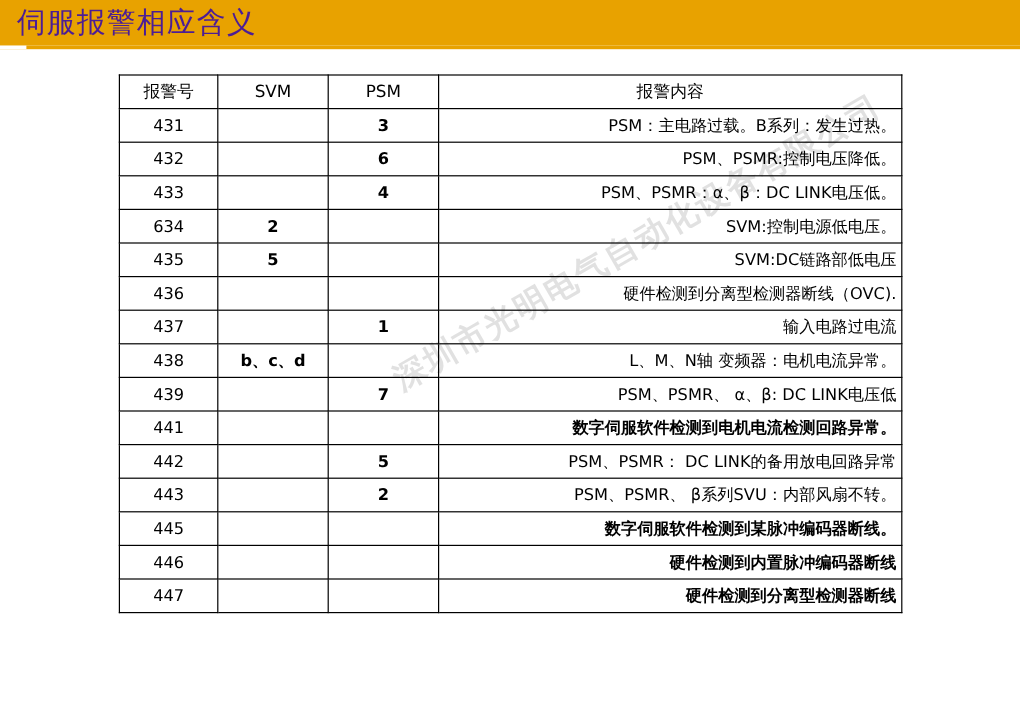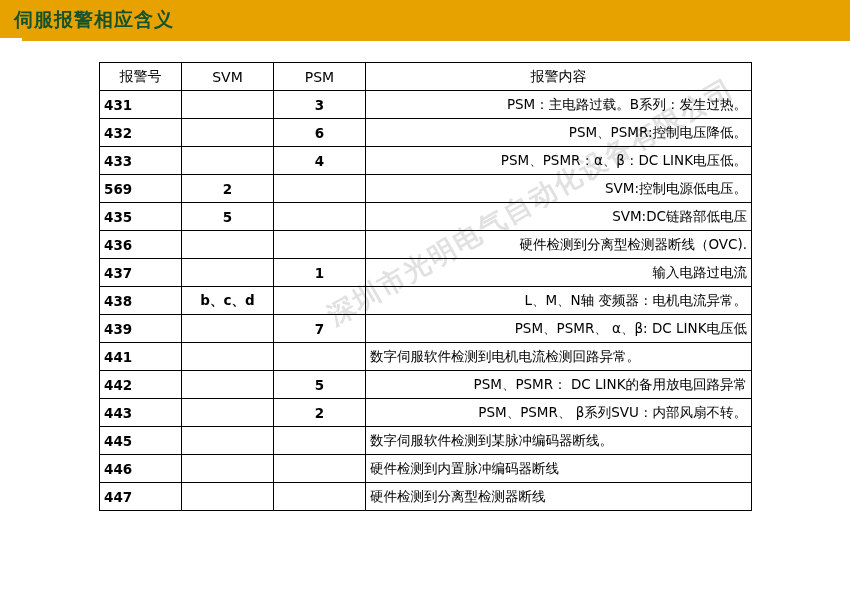--- a/index.html
+++ b/index.html
@@ -25,23 +25,23 @@
     position: absolute;
     left: 0;
     top: 0;
     width: 850px;
     height: 38px;
     background: #E8A200;
     display: flex;
     align-items: center;
   }
   .banner-title {
-    color: #14532d;
-    font-size: 19px;
-    font-weight: bold;
+    color: #4c1d95;
+    font-size: 24px;
+    font-weight: normal;
     letter-spacing: 1px;
     padding-left: 14px;
     line-height: 38px;
     white-space: nowrap;
   }
   .banner-underline {
     position: absolute;
     left: 0;
     top: 38px;
     width: 850px;
@@ -96,25 +96,25 @@
   table.alarm th {
     font-weight: normal;
     text-align: center;
     font-size: 14px;
   }
   col.c-no    { width: 82px; }
   col.c-svm   { width: 92px; }
   col.c-psm   { width: 92px; }
   col.c-desc  { width: 386px; }
 
-  td.no   { text-align: left; font-weight: bold; }
+  td.no   { text-align: center; font-weight: normal; }
   td.svm  { text-align: center; font-weight: bold; }
   td.psm  { text-align: center; font-weight: bold; }
   td.desc { text-align: right; padding-left: 10px; }
-  td.desc.centered { text-align: left; padding-left: 4px; }
+  td.desc.centered { text-align: right; padding-left: 4px; font-weight: bold; }
 </style>
 </head>
 <body>
 
 <div class="page">
 
   <div class="banner">
     <div class="banner-title">伺服报警相应含义</div>
   </div>
   <div class="banner-underline"></div>
@@ -151,21 +151,21 @@
             <td class="psm">6</td>
             <td class="desc">PSM、PSMR:控制电压降低。</td>
           </tr>
           <tr>
             <td class="no">433</td>
             <td class="svm"></td>
             <td class="psm">4</td>
             <td class="desc">PSM、PSMR：α、β：DC LINK电压低。</td>
           </tr>
           <tr>
-            <td class="no">569</td>
+            <td class="no">634</td>
             <td class="svm">2</td>
             <td class="psm"></td>
             <td class="desc">SVM:控制电源低电压。</td>
           </tr>
           <tr>
             <td class="no">435</td>
             <td class="svm">5</td>
             <td class="psm"></td>
             <td class="desc">SVM:DC链路部低电压</td>
           </tr>

